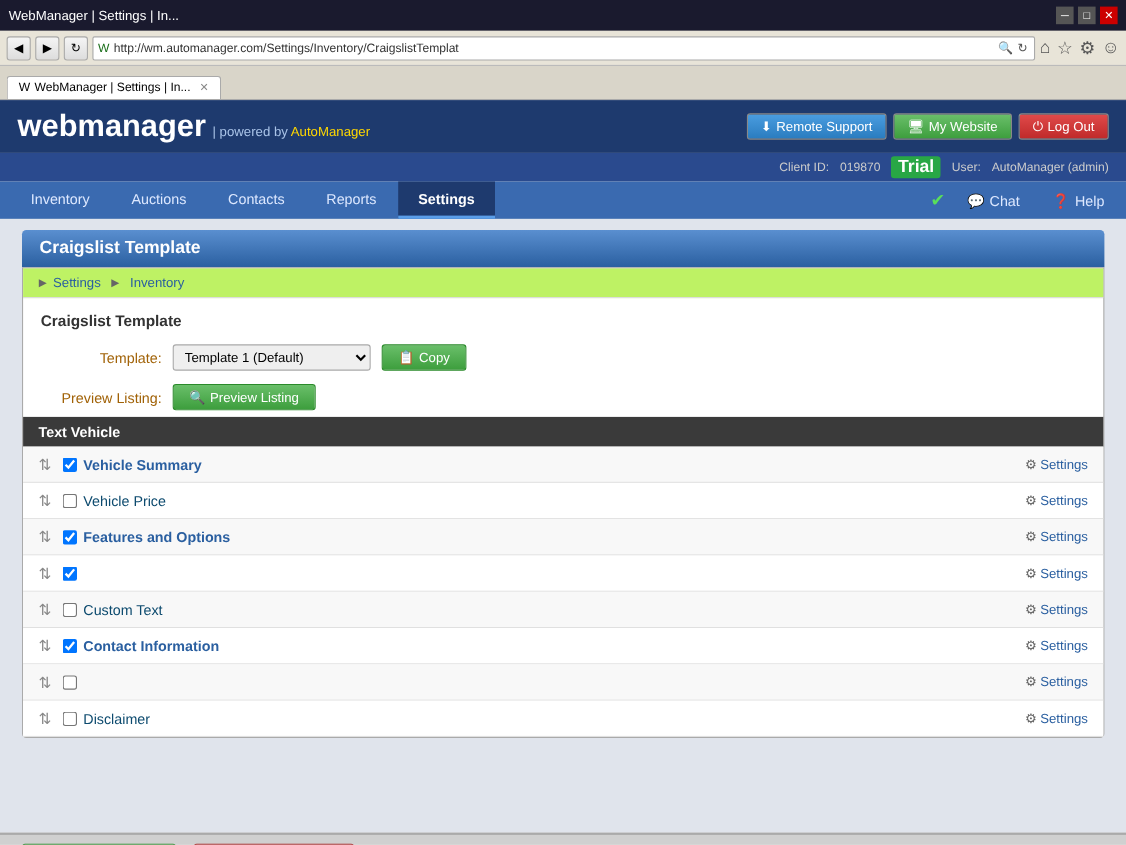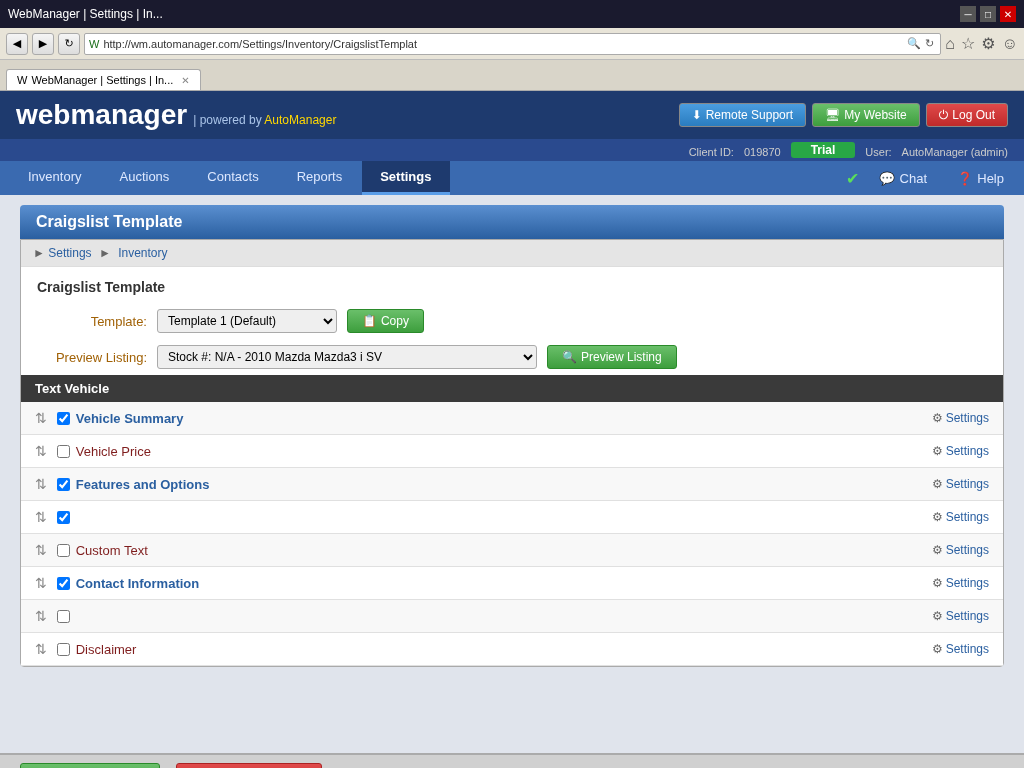--- a/index.html
+++ b/index.html
@@ -33,59 +33,59 @@
     .app-wrapper { background: #e8e8e8; height: calc(768px - 90px); }
 
     
     .app-header { background: #1e3a6e; padding: 8px 16px; display: flex; align-items: center; justify-content: space-between; }
     .header-buttons { display: flex; align-items: center; gap: 6px; }
     .hdr-btn { padding: 4px 12px; font-size: 12px; cursor: pointer; border: 1px solid #888; border-radius: 3px; display: flex; align-items: center; gap: 4px; }
     .hdr-btn-remote { background: linear-gradient(to bottom, #4a9de0, #2a7cbf); color: white; }
     .hdr-btn-website { background: linear-gradient(to bottom, #6abf6a, #3d9e3d); color: white; }
     .hdr-btn-logout { background: linear-gradient(to bottom, #e04a4a, #bf2a2a); color: white; }
 
-    .client-bar { background: #2a4a8e; padding: 3px 16px; display: flex; align-items: flex-end; justify-content: flex-end; gap: 10px; font-size: 11px; color: #ccc; }
-    .client-bar .trial-badge { background: #28a745; color: white; padding: 1px 20px; border-radius: 3px; font-size: 12px; font-weight: bold; }
+    .client-bar { background: #2a4a8e; padding: 3px 16px; display: flex; align-items: center; justify-content: flex-end; gap: 10px; font-size: 11px; color: #ccc; }
+    .client-bar .trial-badge { background: #28a745; color: white; padding: 1px 6px; border-radius: 3px; font-size: 16px; font-weight: bold; }
 
     
     .app-nav { background: #3a6ab0; display: flex; align-items: center; padding: 0 10px; gap: 2px; }
     .nav-item { padding: 8px 18px; color: #dde8ff; font-size: 13px; cursor: pointer; border-bottom: 3px solid transparent; }
     .nav-item.active { background: #1e3a6e; border-bottom: 3px solid #5a9de8; color: white; font-weight: bold; }
     .nav-right { margin-left: auto; display: flex; align-items: center; gap: 10px; }
     .nav-right-item { display: flex; align-items: center; gap: 4px; color: #dde8ff; font-size: 13px; cursor: pointer; padding: 8px 10px; }
     .nav-checkmark { color: #5adf5a; font-size: 16px; }
 
     
     .main-content { background: #e0e4ec; padding: 10px 20px; height: calc(768px - 90px - 120px); overflow-y: auto; }
 
     .page-title-bar { background: linear-gradient(to bottom, #5a8fd0, #2a5fa0); padding: 8px 16px; color: white; font-size: 16px; font-weight: bold; border-radius: 4px 4px 0 0; margin-bottom: 0; }
 
     .content-box { background: white; border: 1px solid #aaa; border-radius: 0 0 4px 4px; margin-bottom: 10px; }
 
-    .breadcrumb { padding: 6px 12px; font-size: 12px; color: #333; border-bottom: 1px solid #ddd; background: #e5e5e5; }
+    .breadcrumb { padding: 6px 12px; font-size: 12px; color: #333; border-bottom: 1px solid #ddd; background: #bef264; }
     .breadcrumb a { color: #2a5fa0; text-decoration: none; }
 
     .section-title { font-size: 14px; font-weight: bold; color: #333; padding: 12px 16px 8px; }
 
     .form-row { display: flex; align-items: center; padding: 6px 16px; gap: 10px; }
     .form-label { font-size: 13px; color: #a16207; min-width: 110px; text-align: right; }
 
     .template-select { width: 180px; padding: 3px 6px; border: 1px solid #aaa; border-radius: 3px; font-size: 12px; }
     .preview-select { flex: 1; max-width: 380px; padding: 3px 6px; border: 1px solid #aaa; border-radius: 3px; font-size: 12px; }
 
     .btn-copy { background: linear-gradient(to bottom, #6abf6a, #3d9e3d); color: white; border: 1px solid #2a8a2a; padding: 4px 14px; cursor: pointer; border-radius: 3px; font-size: 12px; display: flex; align-items: center; gap: 4px; }
     .btn-preview { background: linear-gradient(to bottom, #6abf6a, #3d9e3d); color: white; border: 1px solid #2a8a2a; padding: 4px 14px; cursor: pointer; border-radius: 3px; font-size: 12px; display: flex; align-items: center; gap: 4px; }
 
     .text-elements-header { background: #3a3a3a; color: white; font-size: 13px; font-weight: bold; padding: 6px 14px; }
 
     .element-row { display: flex; align-items: center; padding: 8px 14px; border-bottom: 1px solid #e0e0e0; background: white; }
     .element-row:nth-child(even) { background: #f8f8f8; }
     .drag-handle { color: #888; margin-right: 10px; cursor: move; font-size: 14px; }
     .element-checkbox { margin-right: 6px; cursor: pointer; }
-    .element-name { flex: 1; font-size: 13px; color: #7f1d1d; }
+    .element-name { flex: 1; font-size: 13px; color: #0c4a6e; }
     .element-name.checked { color: #2a5fa0; font-weight: bold; }
     .settings-link { color: #2a5fa0; font-size: 12px; text-decoration: none; cursor: pointer; display: flex; align-items: center; gap: 3px; }
     .gear-icon { color: #666; font-size: 12px; }
 
     
     .footer-bar { background: #d0d0d0; border-top: 2px solid #aaa; padding: 8px 20px; display: flex; align-items: center; gap: 16px; }
     .btn-save { background: linear-gradient(to bottom, #6abf6a, #3d9e3d); color: white; border: 1px solid #2a8a2a; padding: 6px 16px; cursor: pointer; border-radius: 3px; font-size: 13px; font-weight: bold; display: flex; align-items: center; gap: 6px; }
     .btn-reset { background: linear-gradient(to bottom, #e04a4a, #bf2a2a); color: white; border: 1px solid #aa2222; padding: 6px 16px; cursor: pointer; border-radius: 3px; font-size: 13px; font-weight: bold; display: flex; align-items: center; gap: 6px; }
 
     
@@ -208,23 +208,20 @@
           <option>Template 1 (Default)</option>
         </select>
         <button class="btn-copy">
           <span>📋</span>
           <span>Copy</span>
         </button>
       </div>
 
       <div class="form-row">
         <span class="form-label">Preview Listing:</span>
-        <select class="preview-select">
-          <option>Stock #: N/A - 2010 Mazda Mazda3 i SV</option>
-        </select>
         <button class="btn-preview">
           <span>🔍</span>
           <span>Preview Listing</span>
         </button>
       </div>
 
       <div class="text-elements-header">Text Vehicle</div>
 
       <div class="element-row">
         <span class="drag-handle">⇅</span>

